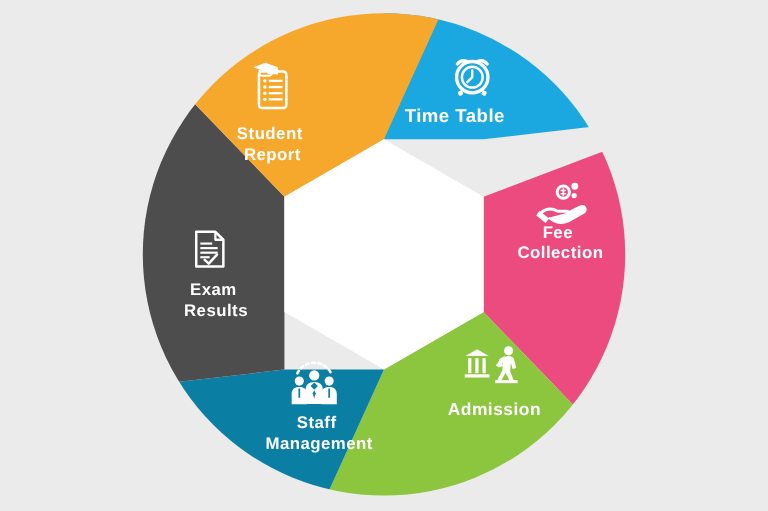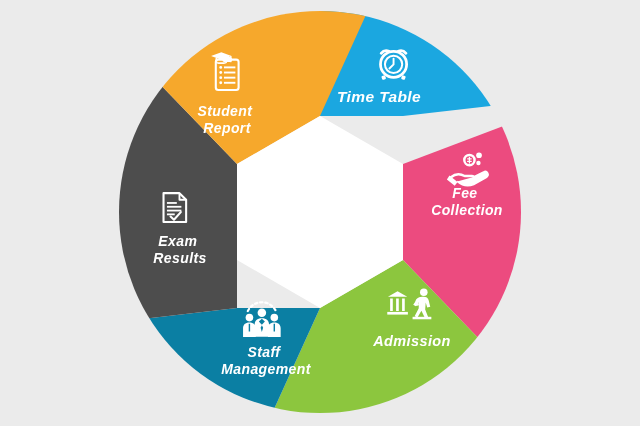--- a/index.html
+++ b/index.html
@@ -12,21 +12,20 @@
     height: 426px;
     background: #ebebeb;
     font-family: "Liberation Sans", sans-serif;
     overflow: hidden;
   }
   #infographic-root {
     position: relative;
     width: 640px;
     height: 426px;
     background: #ebebeb;
-    font-style: italic;
   }
   #wheel-svg {
     position: absolute;
     left: 0;
     top: 0;
     width: 640px;
     height: 426px;
     display: block;
   }
   .seg-label {

